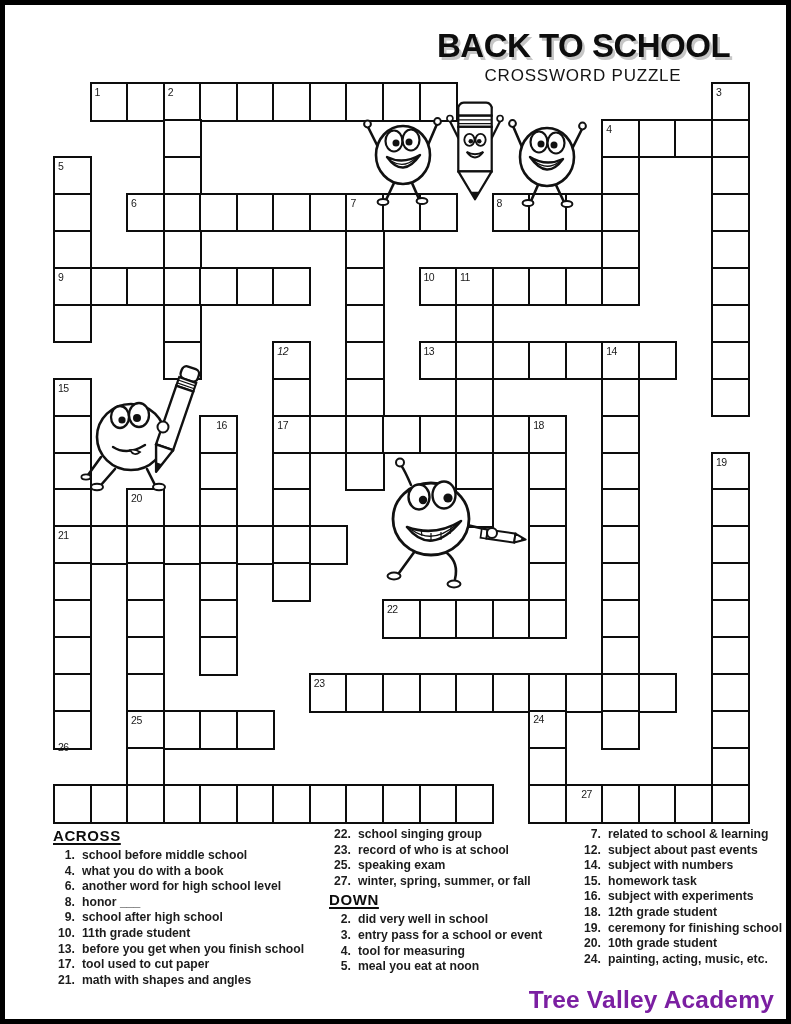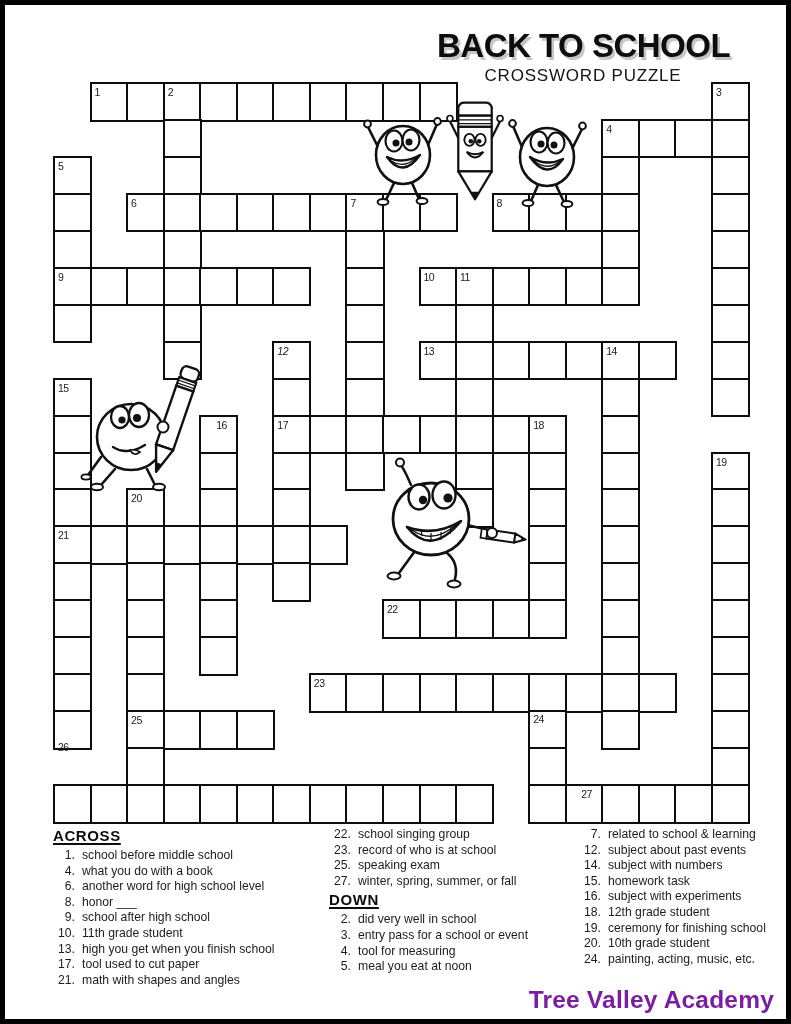--- a/index.html
+++ b/index.html
@@ -28,21 +28,21 @@
   
   .chars { position:absolute; pointer-events:none; z-index:4; }
   .chars svg { position:absolute; overflow:visible; }
   
   .clue-col { position:absolute; z-index:2; }
   .clue-header {
     font-size:15px; font-weight:bold; letter-spacing:0.6px; color:#0d0d0d;
     text-decoration:underline; text-decoration-thickness:2px; text-underline-offset:2px;
     margin:2px 0 4px 2px;
   }
-  .clue { display:flex; align-items:flex-end; line-height:15.6px; color:#1c1c1c; }
+  .clue { display:flex; align-items:flex-end; line-height:15.6px; color:#1c1c1c;font-weight:bold; }
   .clue-num { width:24px; flex:0 0 24px; text-align:right; font-size:12.2px; margin-right:7px; }
   .clue-text { font-size:12.2px; }
   
   .brand {
     position:absolute; right:12px; top:981px; font-size:24.5px; font-weight:bold;
     letter-spacing:0.2px; white-space:nowrap;
   }
 </style>
 </head>
 <body>
@@ -407,21 +407,21 @@
       <div class="clue">
         <span class="clue-num">9.</span>
         <span class="clue-text">school after high school</span>
       </div>
       <div class="clue">
         <span class="clue-num">10.</span>
         <span class="clue-text">11th grade student</span>
       </div>
       <div class="clue">
         <span class="clue-num">13.</span>
-        <span class="clue-text">high you get when you finish school</span>
+        <span class="clue-text">before you get when you finish school</span>
       </div>
       <div class="clue">
         <span class="clue-num">17.</span>
         <span class="clue-text">tool used to cut paper</span>
       </div>
       <div class="clue">
         <span class="clue-num">21.</span>
         <span class="clue-text">math with shapes and angles</span>
       </div>
     </div>

